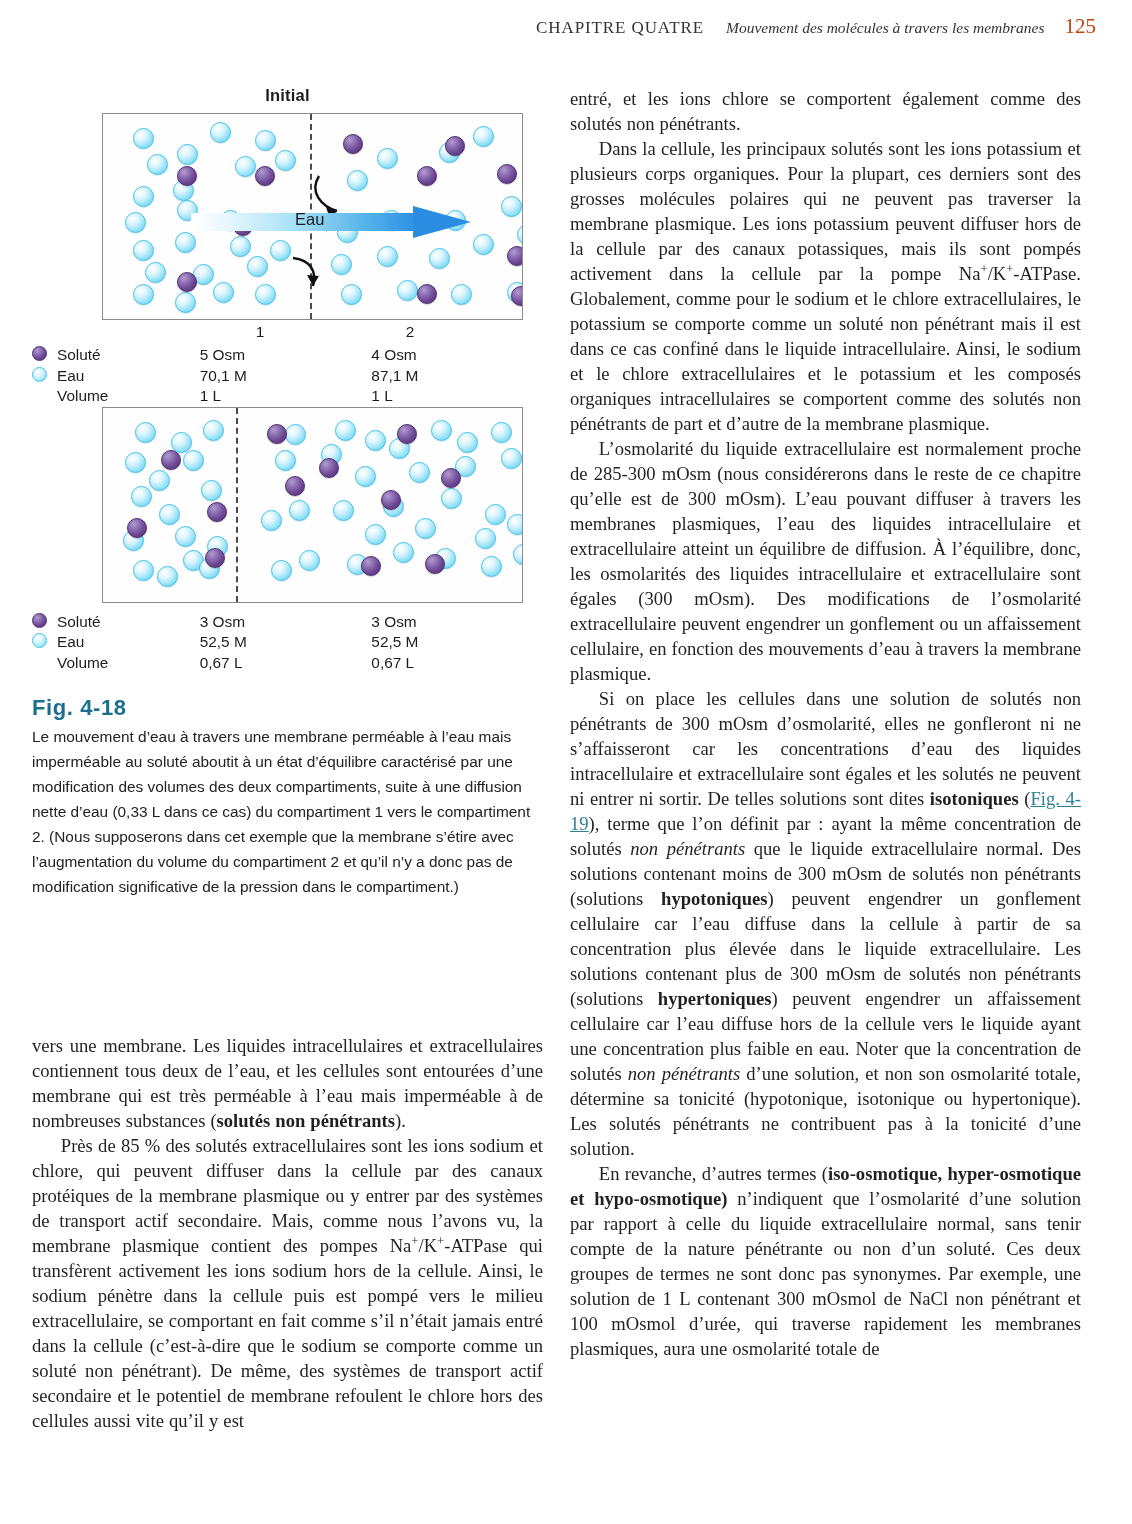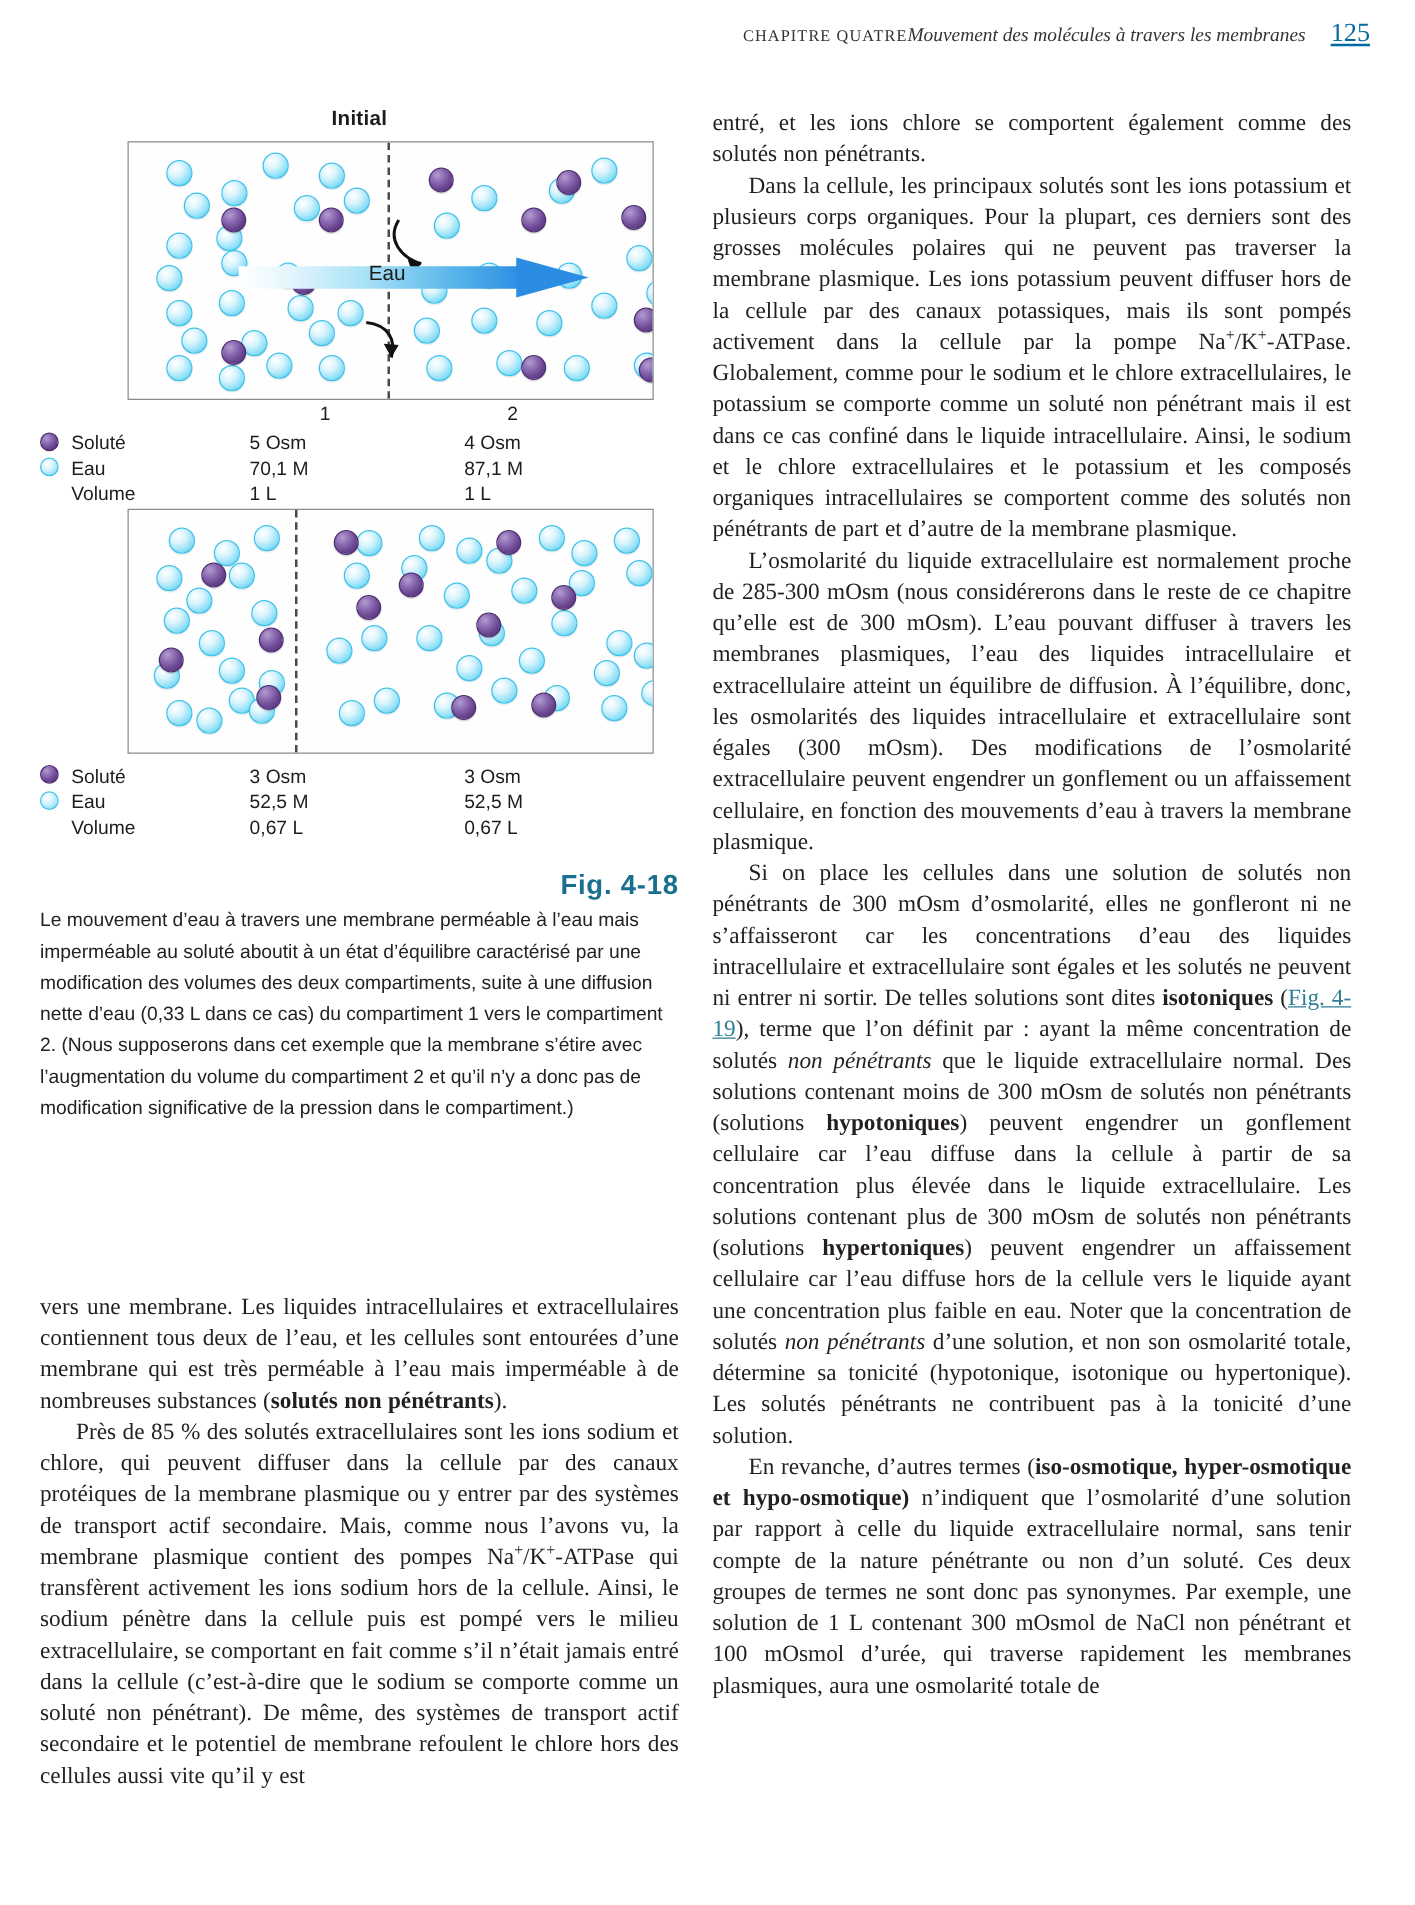--- a/index.html
+++ b/index.html
@@ -13,30 +13,31 @@
   }
 
   
   .runhead{
     position:absolute; top:14px; left:0; width:1132px; height:30px;
     display:flex; align-items:baseline; justify-content:flex-end;
     padding-right:36px; box-sizing:border-box;
   }
   .runhead .chapter{
     font-family:"Liberation Serif", serif;
-    font-size:13px; letter-spacing:.9px; color:#333;
+    font-size:17px; letter-spacing:.9px; color:#333;
+    margin-right:22px;
   }
   .runhead .subject{
     font-family:"Liberation Serif", serif;
     font-style:italic; font-size:15.5px; color:#333;
     margin-right:20px;
   }
   .runhead .folio{
     font-family:"Liberation Serif", serif;
-    font-size:21px; color:#0369a1;text-decoration:underline;
+    font-size:21px; color:#c2410c;
   }
 
   
   .col{ position:absolute; top:86px; width:511px; }
   .col-right{ left:570px; }
 
   .body-p{
     font-size:18.6px;
     line-height:1.345;
     text-align:justify;
@@ -143,21 +144,20 @@
   .compartment-nums{ display:flex; height:22px; }
   .cn-spacer{ width:168px; }
   .cn{ width:172px; text-align:left; }
 
   
   .fig-label{
     font-family:"Liberation Sans", sans-serif;
     font-weight:bold; font-size:22px; color:#1a6f8e;
     letter-spacing:.6px;
     margin:22px 0 4px 0;
-    text-align:right;
   }
   .fig-caption{
     font-family:"Liberation Sans", sans-serif;
     font-size:15.4px; line-height:1.62; color:#222;
     margin:0; text-align:left;
   }
 
   
   .col-left-text{ position:absolute; left:32px; top:1033px; width:511px; }
 </style>

